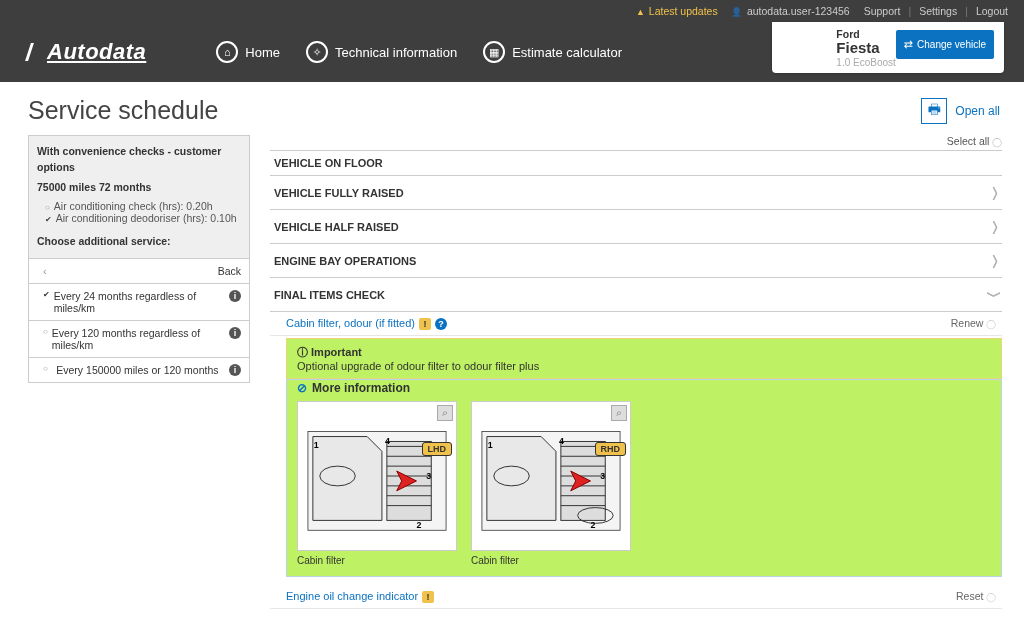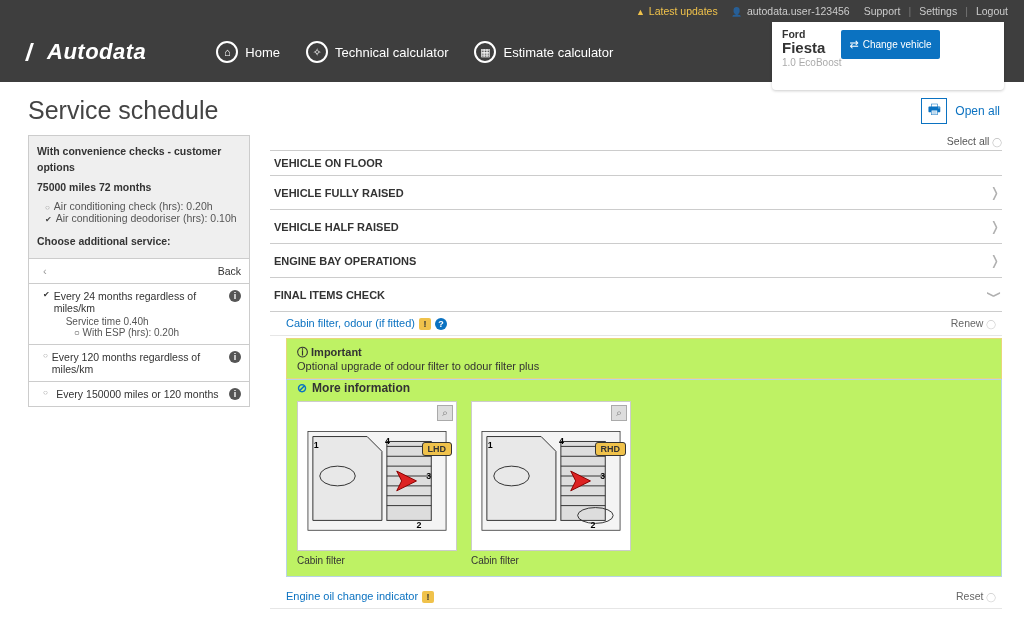--- a/index.html
+++ b/index.html
@@ -5,26 +5,26 @@
 * { margin:0; padding:0; box-sizing:border-box; }
 body { font-family: Arial, Helvetica, sans-serif; font-size:12px; color:#333; background:#fff; width:1024px; }
 .topbar { background:#3e3e3e; height:22px; display:flex; justify-content:flex-end; align-items:center; padding:0 16px; font-size:10.5px; color:#ccc; }
 .topbar .latest { color:#f0c24b; margin-right:14px; }
 .topbar .latest::before { content:"▲"; font-size:9px; margin-right:4px; }
 .topbar span.link { cursor:pointer; }
 .topbar .divider { margin:0 8px; color:#777; }
 .user::before { content:"👤"; font-size:9px; margin-right:4px; opacity:.6; }
 
 .navbar { background:#3e3e3e; height:60px; display:flex; align-items:center; padding:0 18px 0 28px; position:relative; }
-.logo { color:#fff; font-size:22px; font-weight:bold; font-style:italic; letter-spacing:.5px; margin-right:70px; }
+.logo { color:#fff; font-size:22px; font-weight:bold; font-style:italic; letter-spacing:.5px; margin-right:70px;text-decoration:underline; }
 .logo::before { content:""; display:inline-block; width:14px; height:18px; border-left:3px solid #fff; transform:skewX(-18deg); margin-right:2px; vertical-align:-2px; }
 .navitem { display:flex; align-items:center; color:#fff; margin-right:26px; cursor:pointer; font-size:13px; }
 .navicon { width:22px; height:22px; border:2px solid #fff; border-radius:50%; display:inline-flex; align-items:center; justify-content:center; margin-right:7px; font-size:11px; }
 
-.vehicle-card { position:absolute; right:20px; top:0; width:232px; height:68px; background:#fff; border-radius:0 0 4px 4px; padding:6px 10px; display:flex; justify-content:flex-start; box-shadow:0 1px 3px rgba(0,0,0,.2);margin-left:15px; }
+.vehicle-card { position:absolute; right:20px; top:0; width:232px; height:51px; background:#fff; border-radius:0 0 4px 4px; padding:6px 10px; display:flex; justify-content:flex-end; box-shadow:0 1px 3px rgba(0,0,0,.2);margin-left:15px; }
 .vehicle-card .vmake { font-size:10.5px; color:#333; font-weight:bold; }
 .vehicle-card .vmodel { font-size:15px; font-weight:bold; color:#333; line-height:1.1; }
 .vehicle-card .veng { font-size:10px; color:#aaa; }
 .chg-btn { background:#0b72c1; color:#fff; font-size:10px; border:none; padding:8px 8px; border-radius:2px; cursor:pointer; align-self:flex-start; margin-top:2px; display:flex; align-items:center; gap:4px; }
 .chg-btn::before { content:"⇄"; font-size:11px; }
 
 .page-head { display:flex; justify-content:space-between; align-items:center; padding:14px 24px 10px 28px; }
 .page-head h1 { font-size:25px; font-weight:normal; color:#444; }
 .head-actions { display:flex; align-items:center; gap:8px; }
 .print-btn { width:26px; height:26px; border:1px solid #0b72c1; color:#0b72c1; display:flex; align-items:center; justify-content:center; cursor:pointer; font-size:14px; }
@@ -96,21 +96,21 @@
 </div>
 
 <div class="navbar">
   <div class="logo">Autodata</div>
   <div class="navitem">
       <span class="navicon">⌂</span>
       <span>Home</span>
     </div>
   <div class="navitem">
       <span class="navicon">✧</span>
-      <span>Technical calculator</span>
+      <span>Technical information</span>
     </div>
   <div class="navitem">
       <span class="navicon">▦</span>
       <span>Estimate calculator</span>
     </div>
 
   <div class="vehicle-card">
     <div>
       <div class="vmake">Ford</div>
       <div class="vmodel">Fiesta</div>
@@ -138,24 +138,20 @@
         <div class="checked">Air conditioning deodoriser (hrs): 0.10h</div>
       </div>
       <p class="choose">Choose additional service:</p>
     </div>
     <div class="side-row back">
         <span>Back</span>
       </div>
     <div class="side-row selected">
       <div>
         <span>Every 24 months regardless of miles/km</span>
-        <div class="sub-lines">
-          <div>Service time 0.40h</div>
-          <div style="margin-left:8px">○ <span>With ESP (hrs): 0.20h</span></div>
-        </div>
       </div>
       <span class="info">i</span>
     </div>
     <div class="side-row radio">
         <span>Every 120 months regardless of miles/km</span>
         <span class="info">i</span>
       </div>
     <div class="side-row radio">
         <span>Every 150000 miles or 120 months</span>
         <span class="info">i</span>

